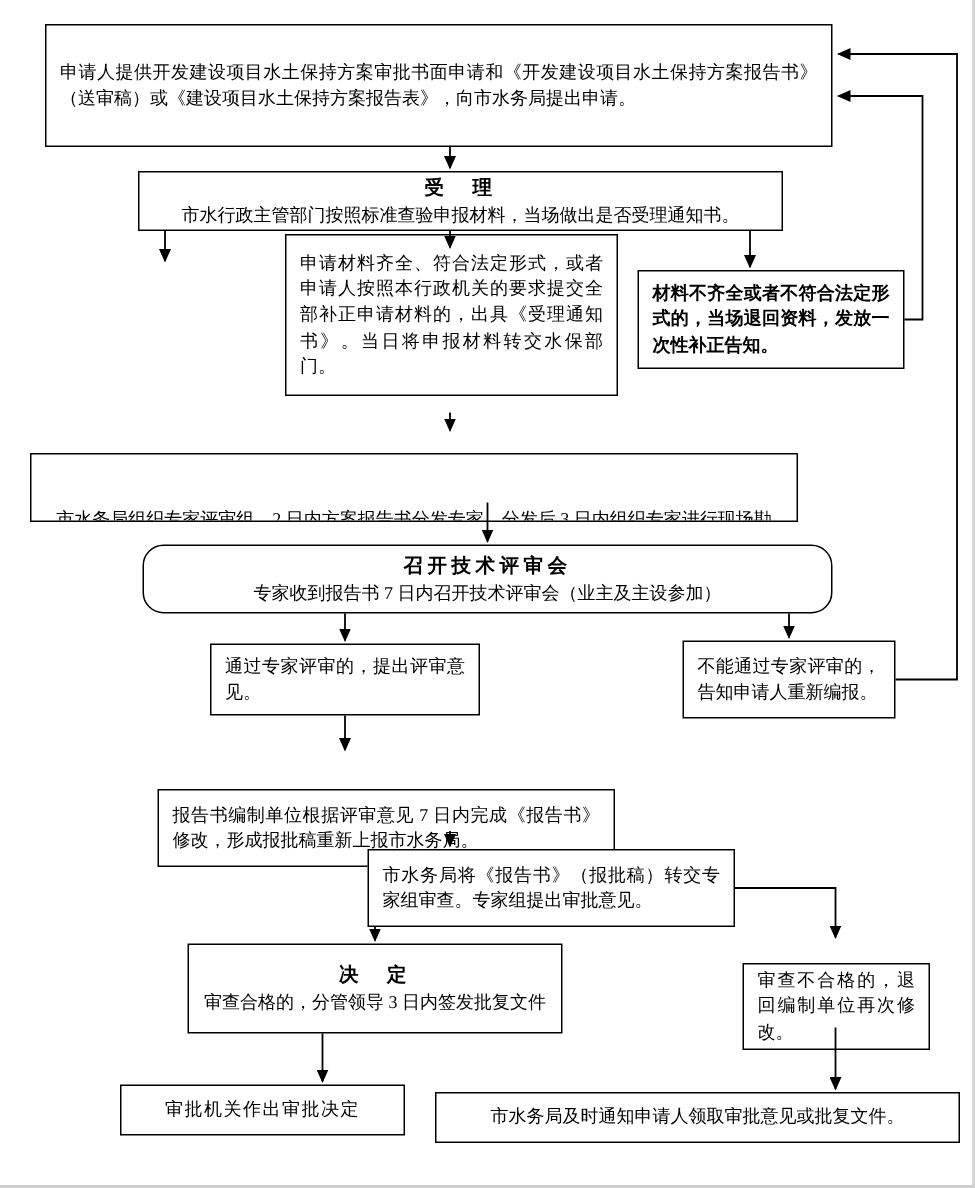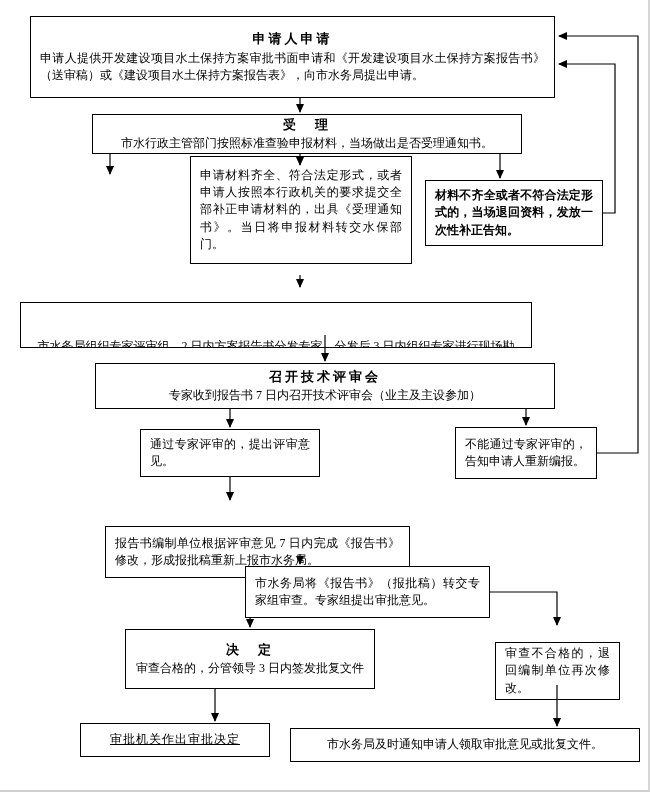--- a/index.html
+++ b/index.html
@@ -32,36 +32,35 @@
   .node .title {
     text-align: center;
     font-weight: bold;
     font-size: 13px;
     letter-spacing: 3px;
     margin-bottom: 1px;
     white-space: nowrap;
   }
   .node .body { text-align: left; text-align: justify; }
   .node.center .body { text-align: center; }
-  .node.spread .body { letter-spacing: 1px; text-decoration: underline; }
+  .node.spread .body { letter-spacing: 1px; }
   svg.arrows {
     position: absolute;
     left: 0; top: 0;
     width: 650px; height: 792px;
     z-index: 5;
     pointer-events: none;
   }
 </style>
 </head>
 <body>
 
 <div id="page">
 
   <div class="node" style="left:30px; top:16px; width:525px; height:82px;">
-    <div class="title">申请人申请</div>
     <div class="body">申请人提供开发建设项目水土保持方案审批书面申请和《开发建设项目水土保持方案报告书》（送审稿）或《建设项目水土保持方案报告表》，向市水务局提出申请。</div>
   </div>
 
   <div class="node center" style="left:92px; top:114px; width:430px; height:40px;">
     <div class="title">受　理</div>
     <div class="body">市水行政主管部门按照标准查验申报材料，当场做出是否受理通知书。</div>
   </div>
 
 
   <div class="node" style="left:190px; top:156px; width:222px; height:108px;">
@@ -70,21 +69,21 @@
 
   <div class="node" style="left:425px; top:180px; width:178px; height:66px;font-weight:bold;">
     <div class="body">材料不齐全或者不符合法定形式的，当场退回资料，发放一次性补正告知。</div>
   </div>
 
   <div class="node center" style="left:20px; top:302px; width:512px; height:46px;gap:41px;">
     <div class="title">审　查</div>
     <div class="body">市水务局组织专家评审组，2 日内方案报告书分发专家，分发后 3 日内组织专家进行现场勘查。</div>
   </div>
 
-  <div class="node center" style="left:95px; top:363px; width:460px; height:46px;">
+  <div class="node center" style="left:95px; top:363px; width:460px; height:46px;border-radius:14px;">
     <div class="title">召开技术评审会</div>
     <div class="body">专家收到报告书 7 日内召开技术评审会（业主及主设参加）</div>
   </div>
 
   <div class="node" style="left:140px; top:429px; width:180px; height:48px;">
     <div class="body">通过专家评审的，提出评审意见。</div>
   </div>
 
   <div class="node" style="left:455px; top:427px; width:142px; height:52px;">
     <div class="body">不能通过专家评审的，告知申请人重新编报。</div>

